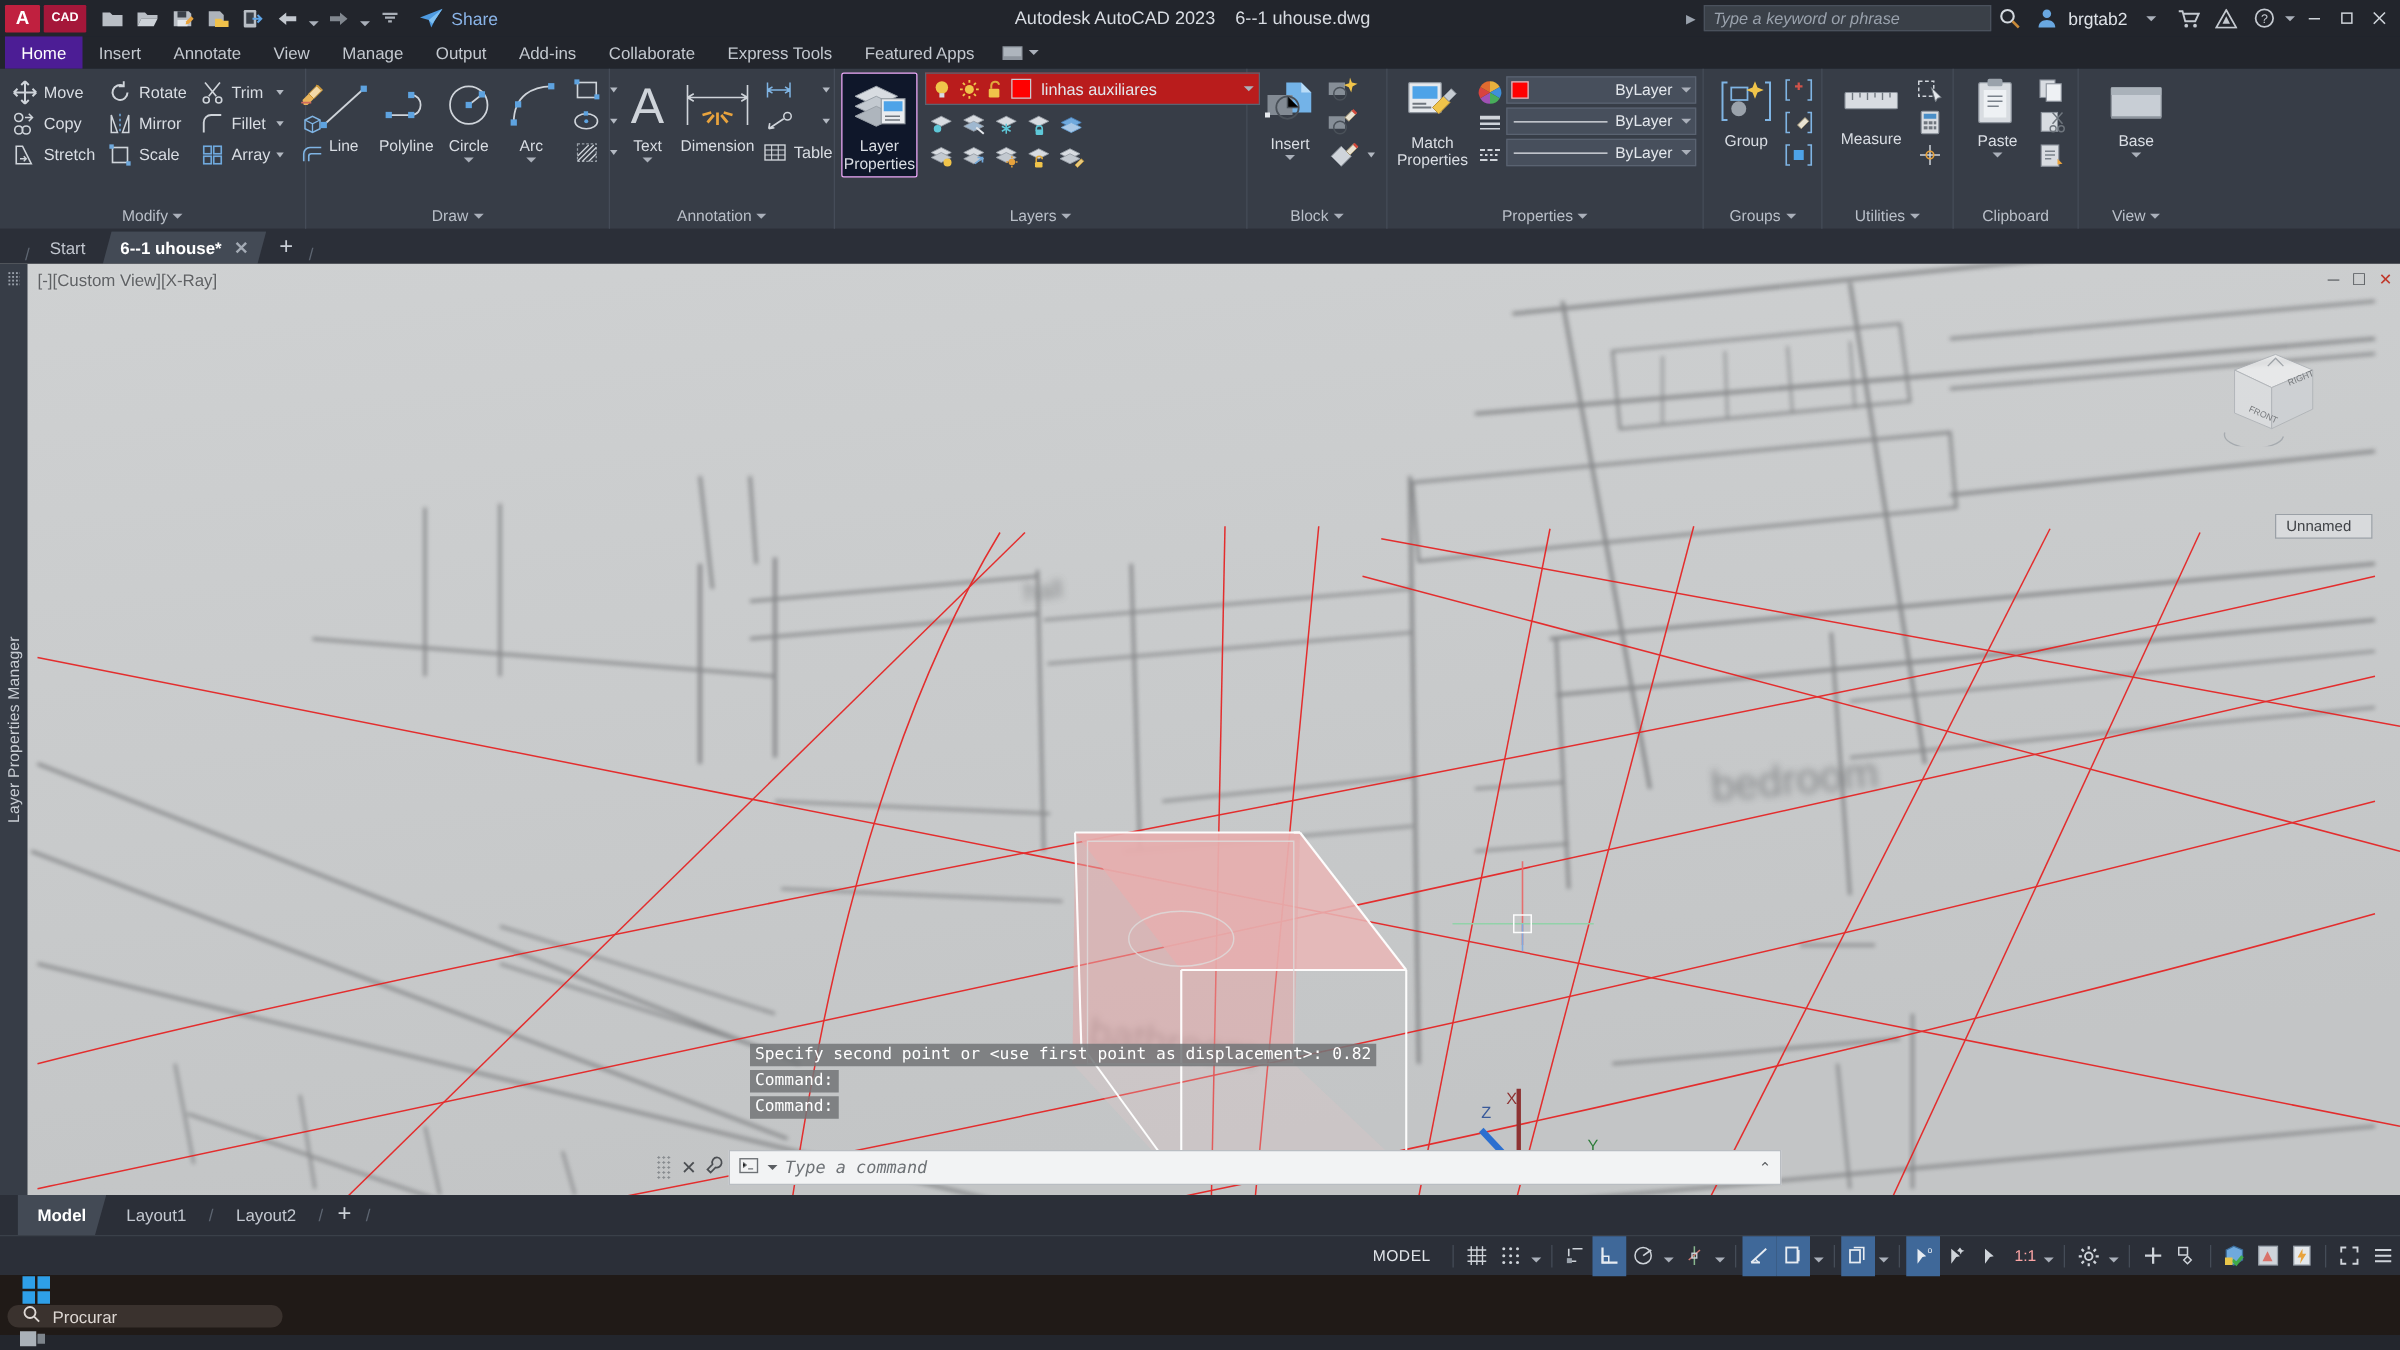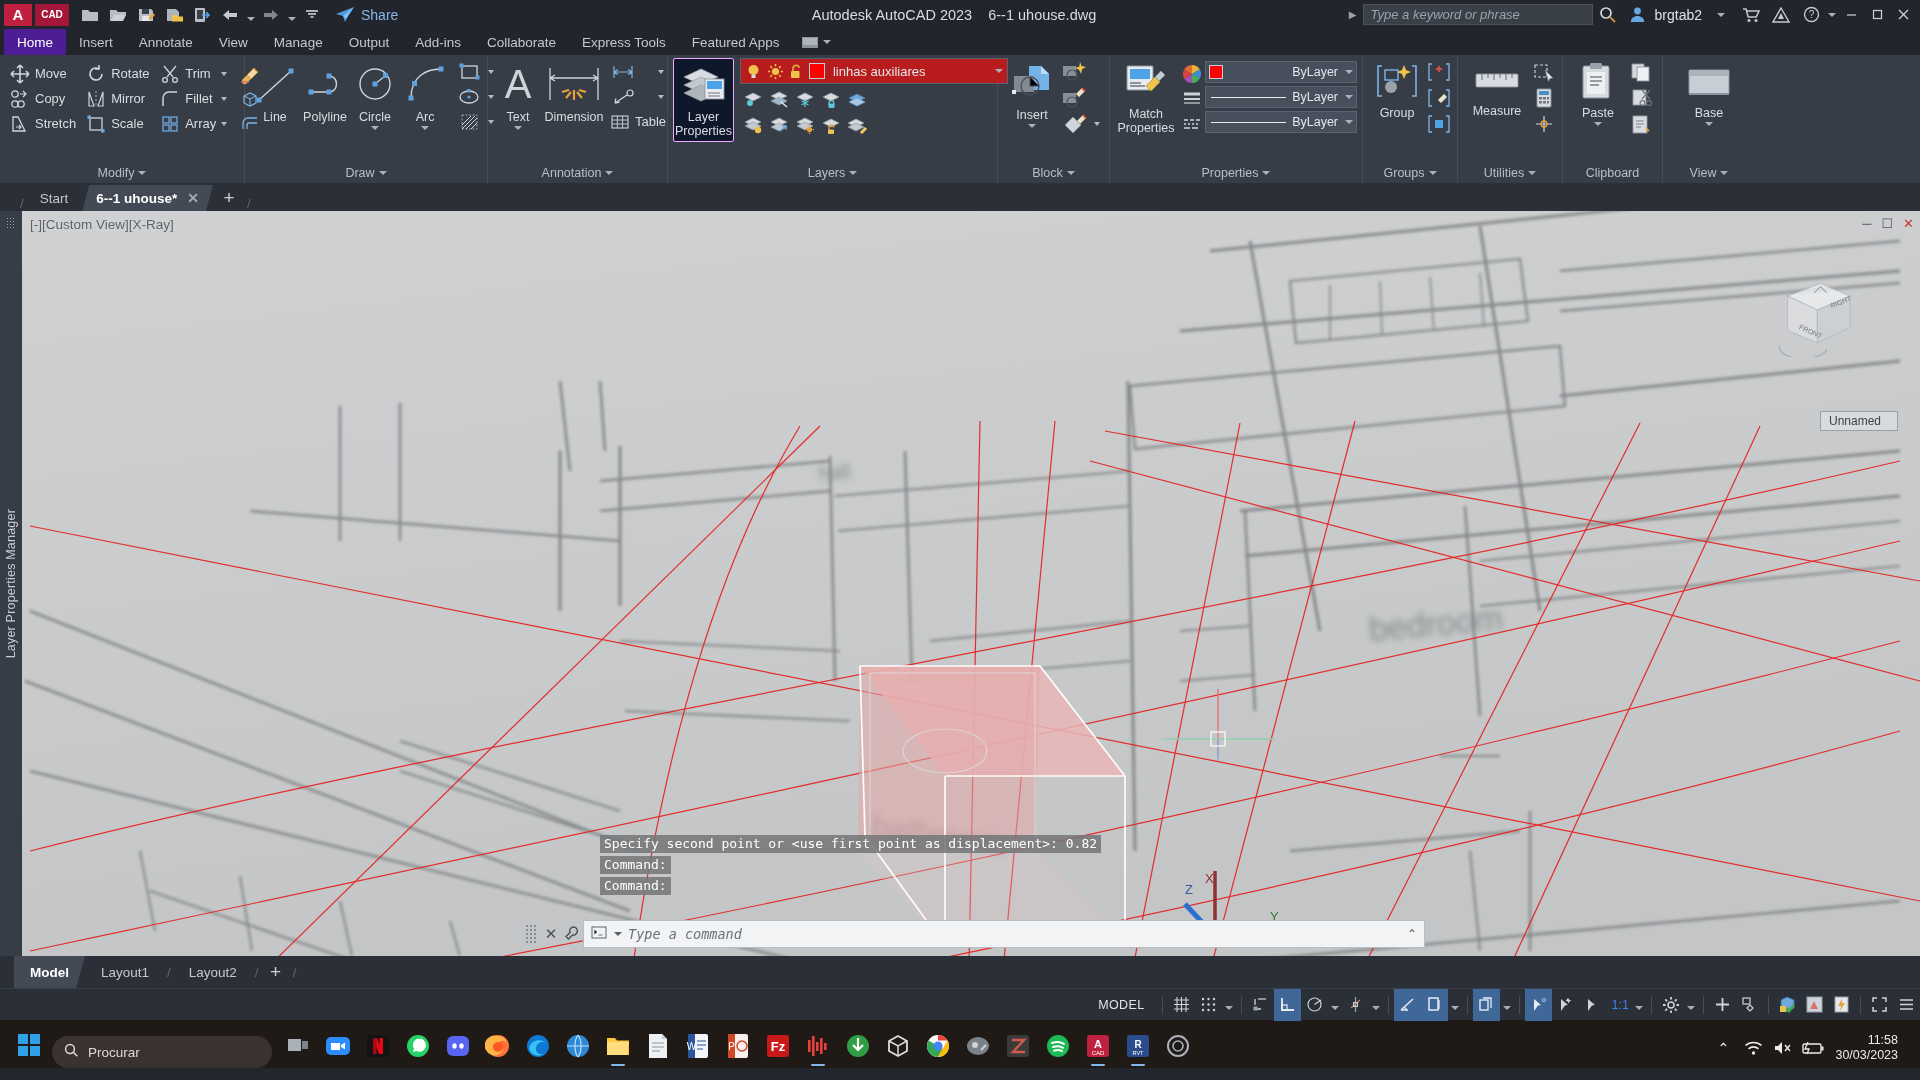--- a/index.html
+++ b/index.html
@@ -100,24 +100,24 @@
   .btab.active{ background:#434a55;color:#fff;font-weight:bold;
      clip-path: polygon(0 0, 100% 0, calc(100% - 9px) 100%, 0 100%); }
   .bplus{ width:30px;display:flex;align-items:center;justify-content:center;color:#cbd0d7;font-size:19px;cursor:pointer;}
   .statusbar{ height:32px;background:#2b2f38;display:flex;align-items:center;border-top:1px solid #3a4049; }
   .sb-right{ margin-left:auto;display:flex;align-items:center;height:100%; }
   .sb-model{ color:#e1e5ea;font-size:12.5px;padding:0 12px;letter-spacing:.4px;cursor:pointer; }
   .sb-ico{ width:27px;height:32px;display:flex;align-items:center;justify-content:center;cursor:pointer; }
   .sb-ico.on{ background:#3f6899; }
   .sb-car{ width:14px;height:32px;display:flex;align-items:flex-end;justify-content:center;padding-bottom:11px;cursor:pointer;}
   .sb-div{ width:1px;height:18px;background:#454c57;margin:0 5px; }
-  .sb-scale{ color:#3b82f6;font-size:12.5px;padding:0 3px 0 6px;cursor:pointer; }
+  .sb-scale{ color:#fca5a5;font-size:12.5px;padding:0 3px 0 6px;cursor:pointer; }
   
-  .taskbar{ height:48px;background:#2b2019;display:flex;align-items:flex-end;padding:0 6px;
-     background:#201a17; }
+  .taskbar{ height:48px;background:#2b2019;display:flex;align-items:flex-start;padding:0 6px;
+     background:#201a17;flex-direction:column; }
   .tb-start{ width:46px;height:46px;display:flex;align-items:center;justify-content:center;cursor:pointer;}
   .tb-search{ width:220px;height:32px;background:#3a322e;border-radius:16px;display:flex;align-items:center;
      gap:9px;padding:0 12px;color:#ded8d4;font-size:13.5px;cursor:text;margin-right:6px;}
   .tb-app{ width:40px;height:44px;display:flex;align-items:center;justify-content:center;cursor:pointer;position:relative;}
   .tb-app.run::after{ content:'';position:absolute;bottom:2px;left:50%;transform:translateX(-50%);
      width:14px;height:2.5px;background:#86b7e8;border-radius:2px; }
   .tray{ margin-left:auto;display:flex;align-items:center;gap:2px;padding-right:6px;color:#efeae6; }
   .tray-ico{ width:28px;height:40px;display:flex;align-items:center;justify-content:center;cursor:pointer;font-size:14px;}
   .clock{ text-align:right;font-size:12.5px;line-height:15px;padding:0 10px 0 6px;cursor:pointer; }
 </style>

